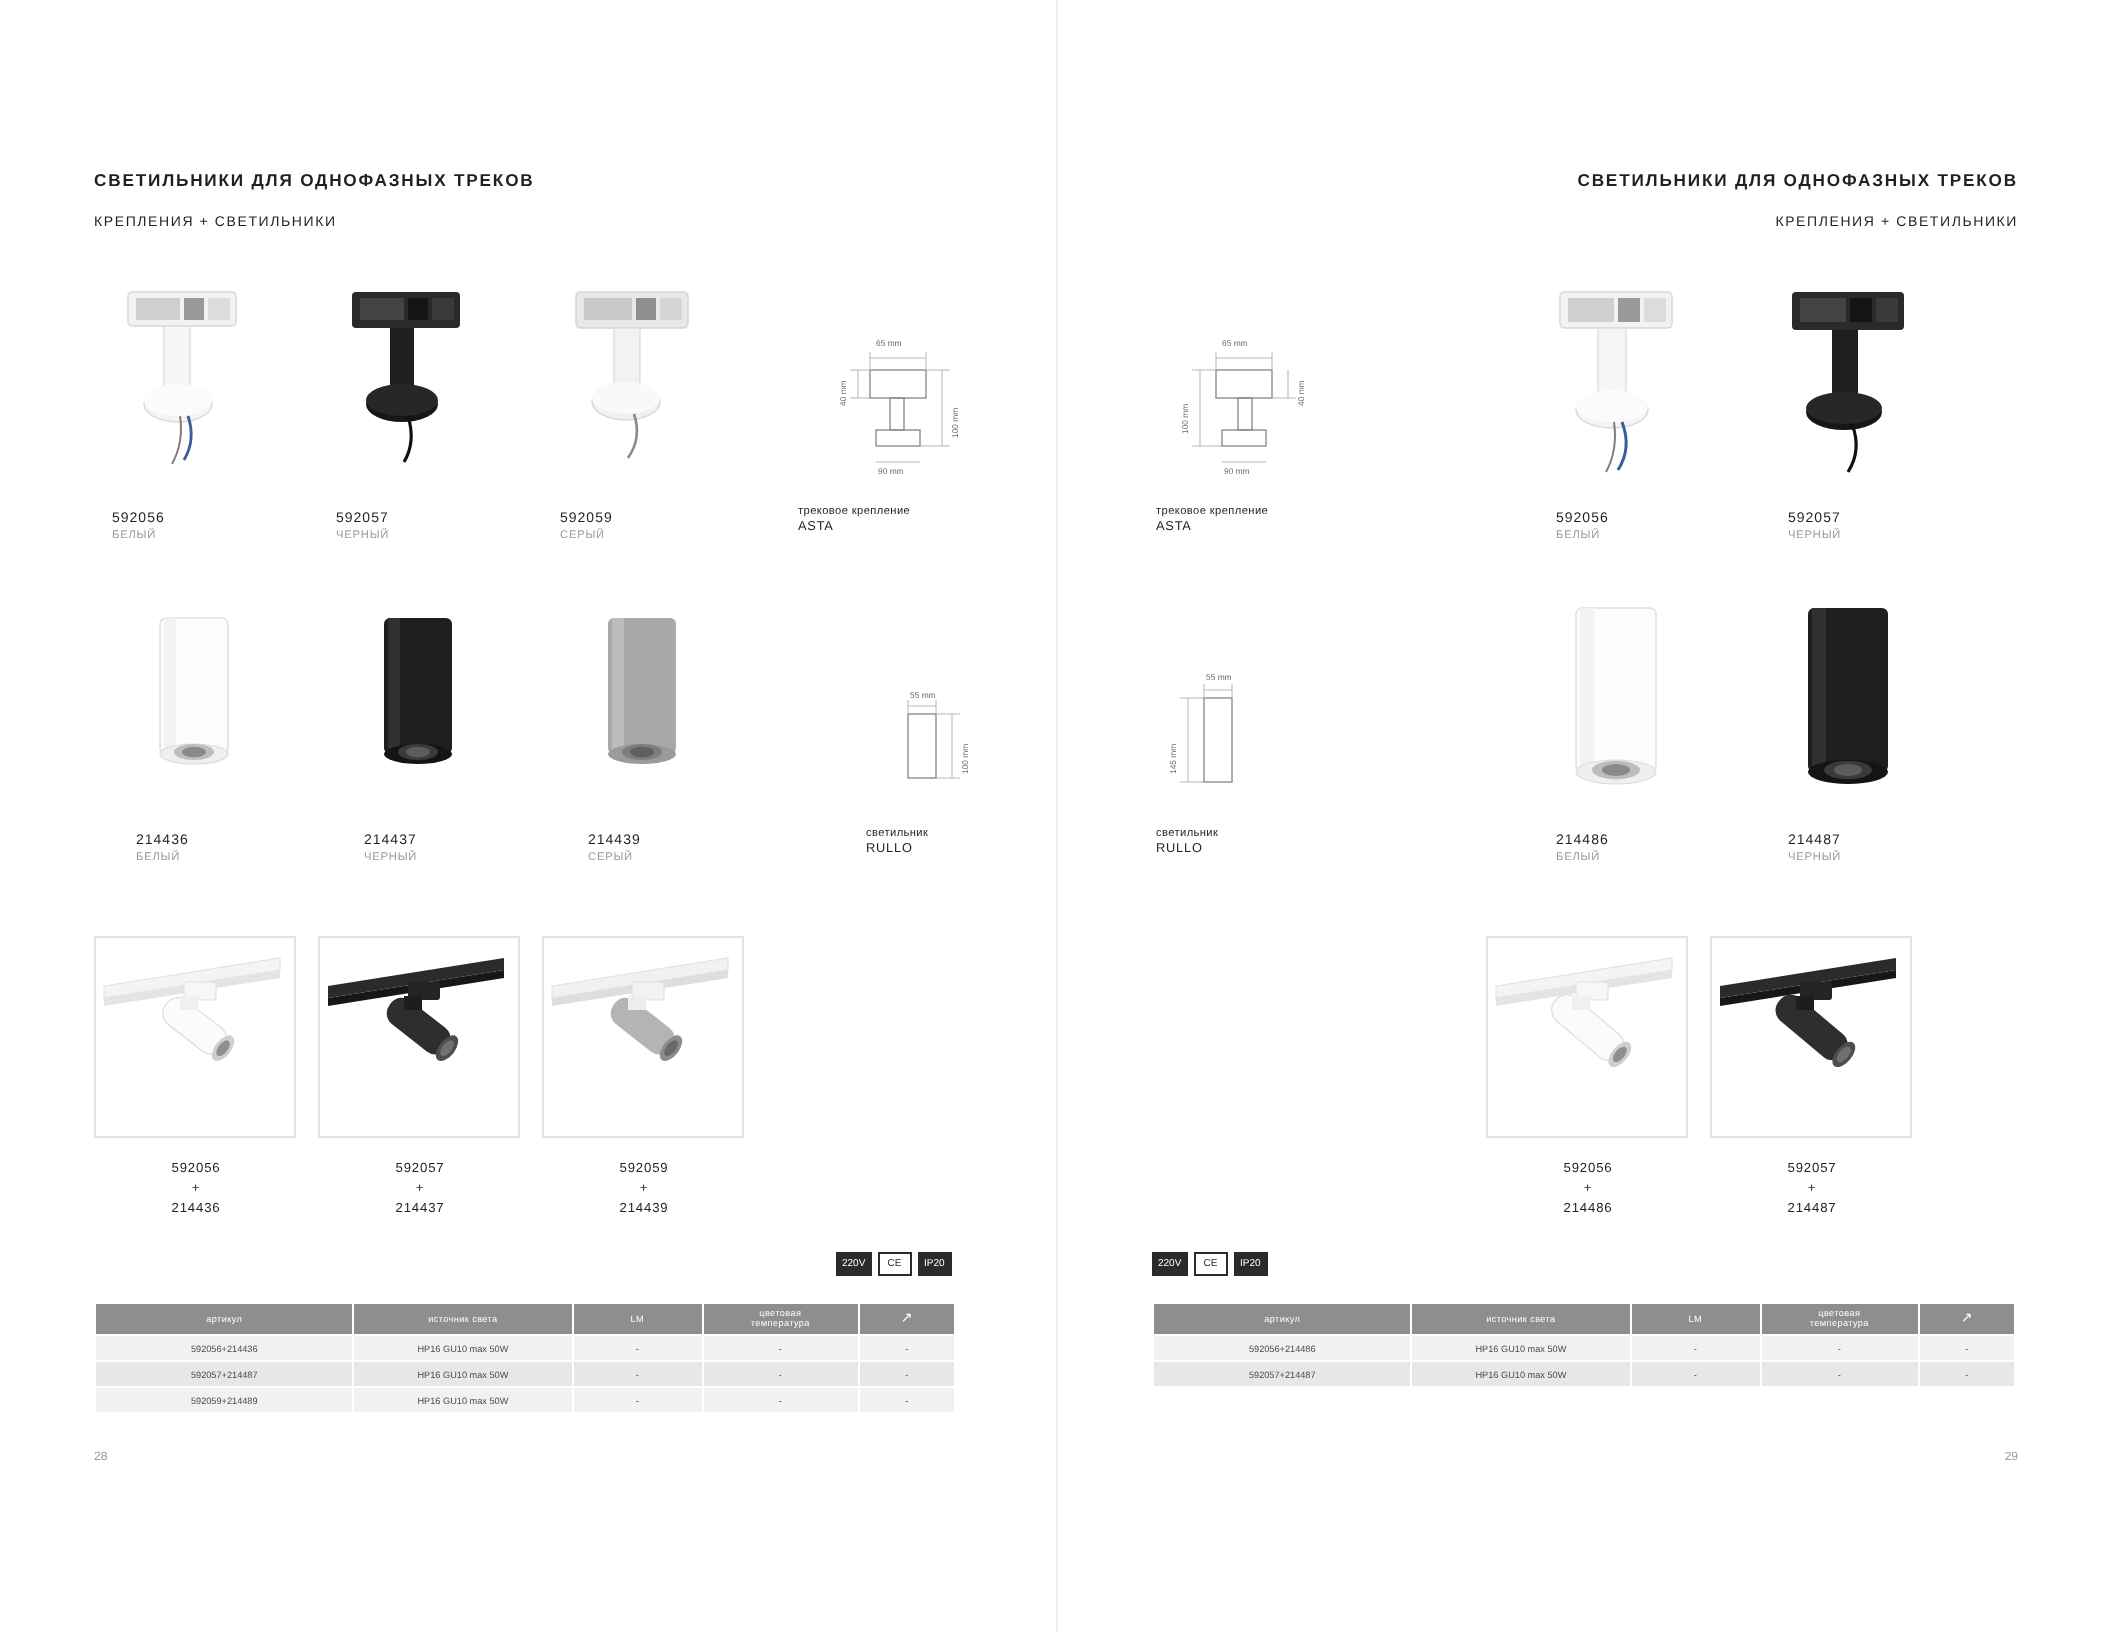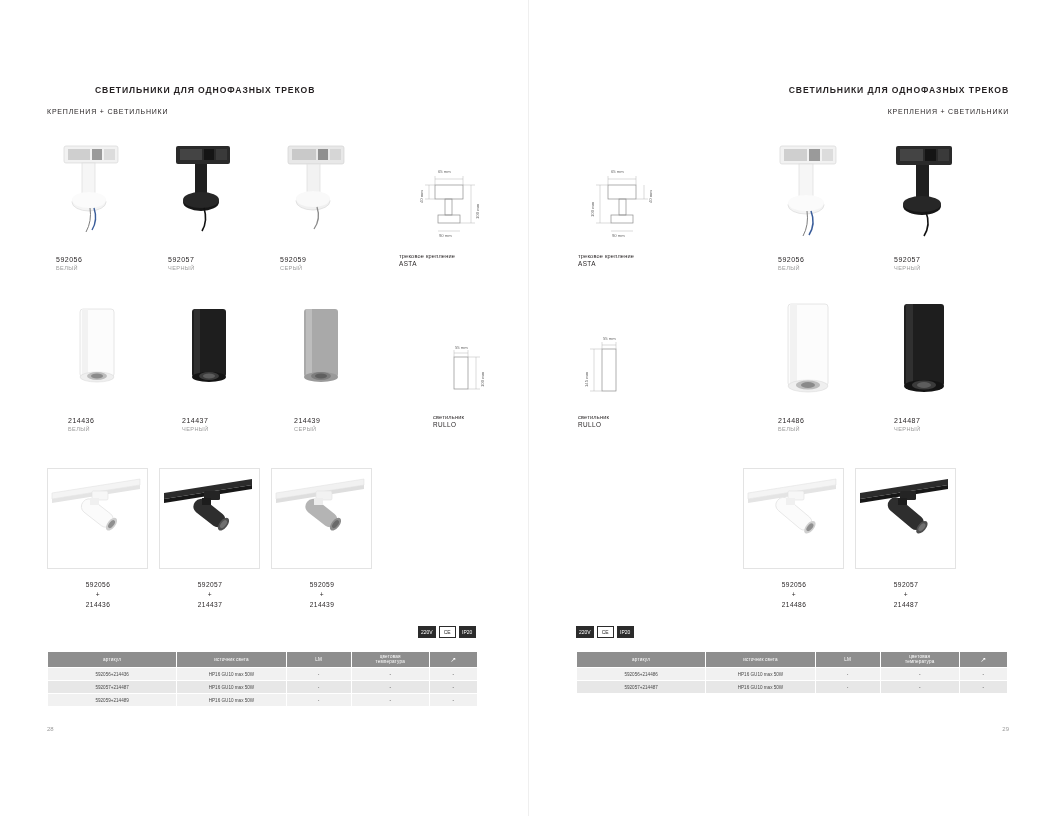--- a/index.html
+++ b/index.html
@@ -17,21 +17,20 @@
   .page.left  { left:0; }
   .page.right { left:528px; }
 
   .gutter { position:absolute; left:528px; top:0; width:1px; height:816px; background:#efefef; }
 
   
   .hdr1 {
     position:absolute;
     font-size:8.6px; letter-spacing:.9px; font-weight:bold; color:#231f20;
     white-space:nowrap;
-    margin-left:48px;
   }
   .hdr2 {
     position:absolute;
     font-size:7px; letter-spacing:.8px; color:#231f20; white-space:nowrap;
   }
 
   .codeblk { position:absolute; white-space:nowrap; }
   .codeblk .code { font-size:7px; letter-spacing:.5px; color:#231f20; }
   .codeblk .clr  { font-size:5.6px; letter-spacing:.4px; color:#9b9b9b; margin-top:2px; }
 

